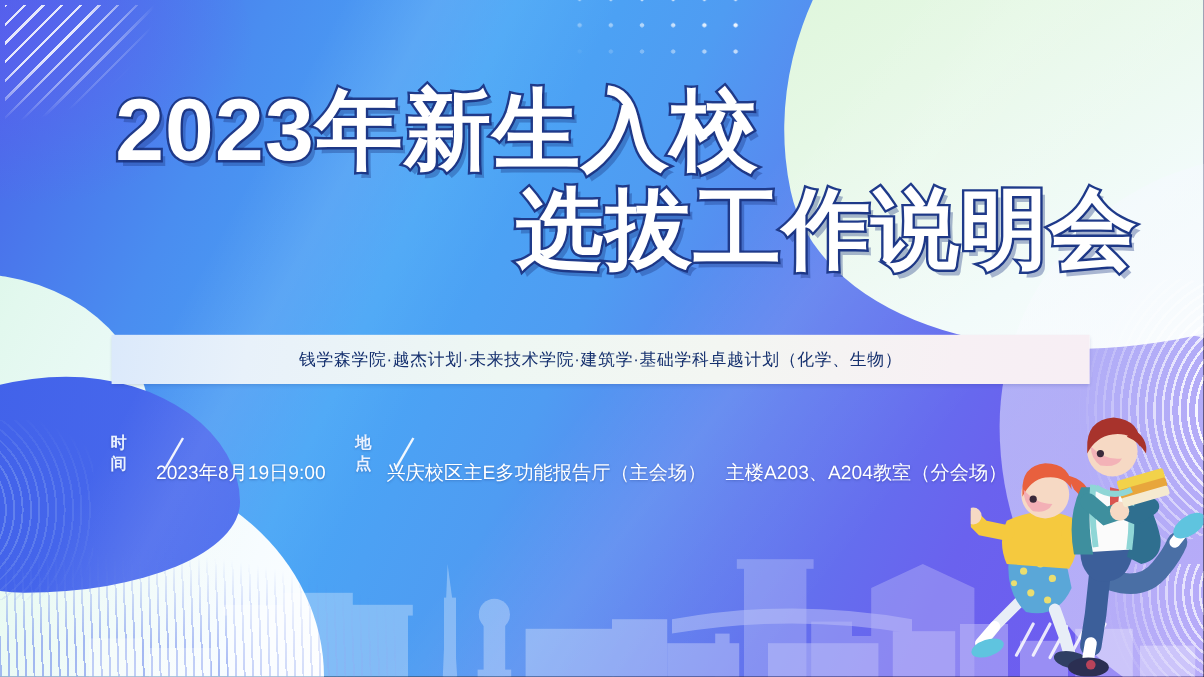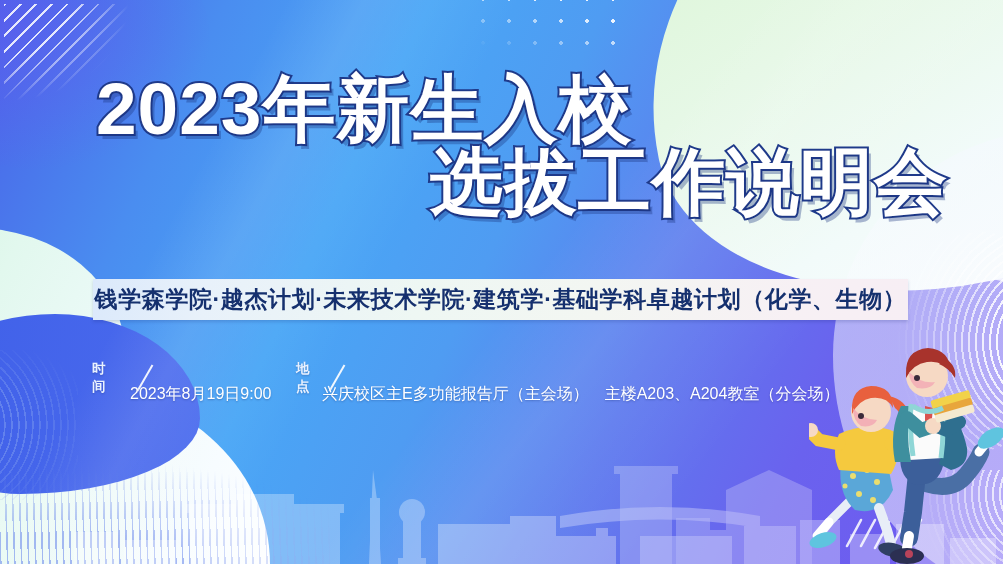--- a/index.html
+++ b/index.html
@@ -125,31 +125,31 @@
   .title-wrap{position:absolute;left:0;top:72px;width:1003px;}
   .tline{
     font-weight:bold;letter-spacing:1px;line-height:1;
     color:#ffffff;
     -webkit-text-stroke:4px #1f3a8a;
     paint-order:stroke fill;
     text-shadow:4px 5px 0 rgba(27,52,126,.35);
     white-space:nowrap;
   }
   .tline1{font-size:73px;padding-left:96px;}
-  .tline2{font-size:73px;padding-left:430px;margin-top:0;}
+  .tline2{font-size:73px;padding-left:430px;margin-top:10px;}
 
   
   .subbar{
     position:absolute;left:93px;top:279px;width:815px;height:41px;
     background:linear-gradient(100deg,#dbe9fb 0%,#e8f1fa 14%,#eef7f3 40%,#f3f6f2 62%,#f7f0f4 86%,#f7eef4 100%);
     box-shadow:0 2px 3px rgba(20,40,110,.18);
     display:flex;align-items:center;justify-content:center;
   }
   .subbar span{
-    font-size:23px;font-weight:bold;color:#15306e;letter-spacing:.6px;white-space:nowrap;
+    font-size:14px;font-weight:normal;color:#15306e;letter-spacing:.6px;white-space:nowrap;
   }
 
   
   .info{position:absolute;left:92px;top:360px;width:860px;height:50px;}
   .info-block{position:absolute;}
   .ilabel{
     font-size:13.5px;font-weight:bold;color:#eaf2ff;letter-spacing:5px;
     text-shadow:0 1px 2px rgba(20,40,110,.3);
   }
   .ivalue{

